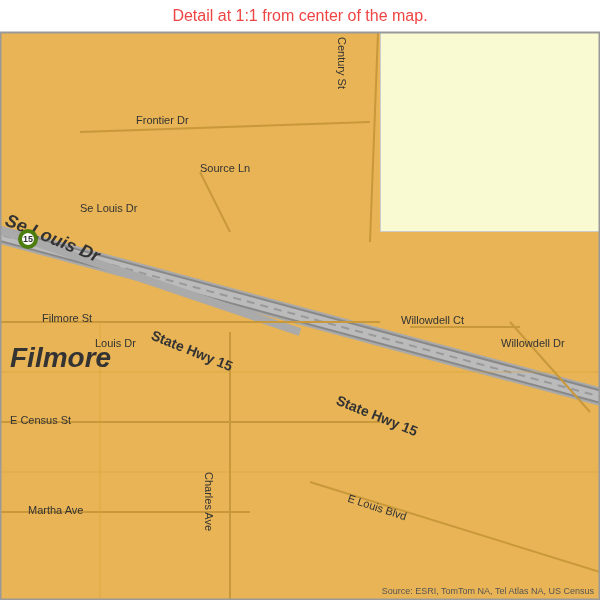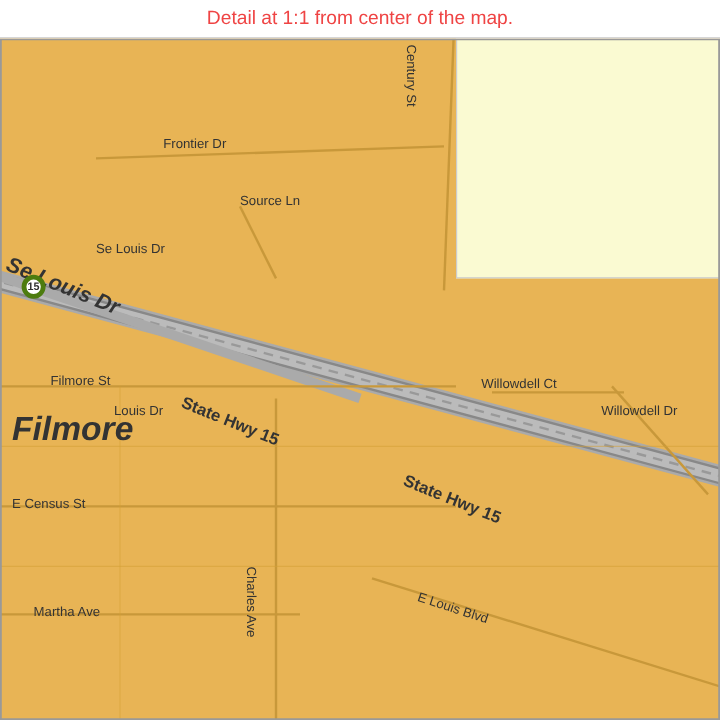--- a/index.html
+++ b/index.html
@@ -187,14 +187,15 @@
     <span class="street-label" style="top:282px; left:401px;">Willowdell Ct</span>
 
     <span class="street-label" style="top:305px; left:490px;margin-left:11px;">Willowdell Dr</span>
 
     <span class="street-label" style="top:460px; left:350px; transform:rotate(18deg); transform-origin: left top;">E Louis Blvd</span>
 
     <div class="route-badge" style="top:197px; left:18px;">
       <span>15</span>
     </div>
 
+    <div class="source-label">Source: ESRI, TomTom NA, Tel Atlas NA, US Census</div>
   </div>
 </div>
 
 </body></html>

